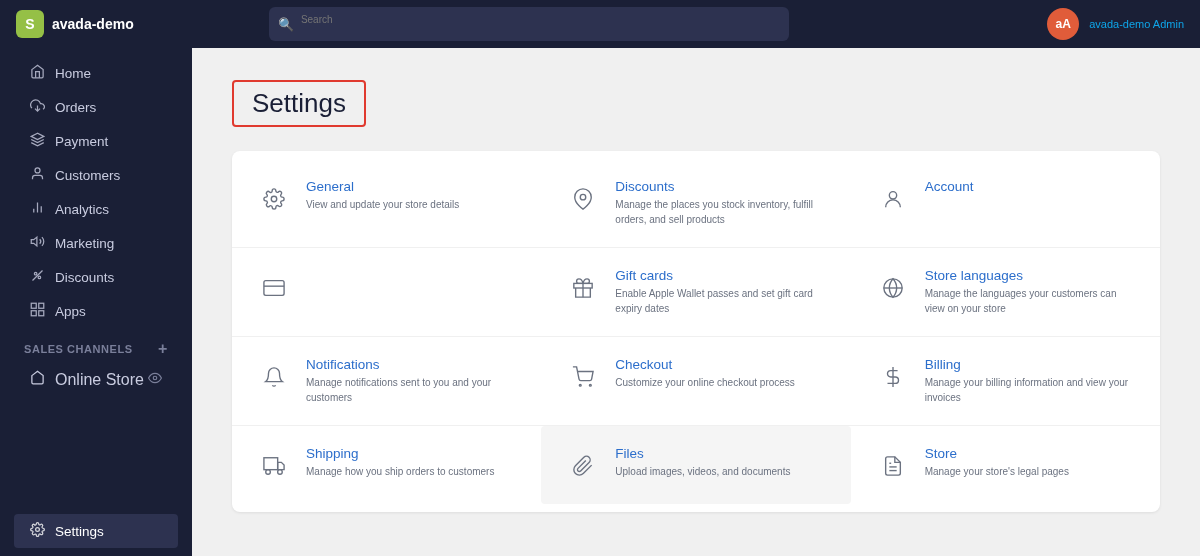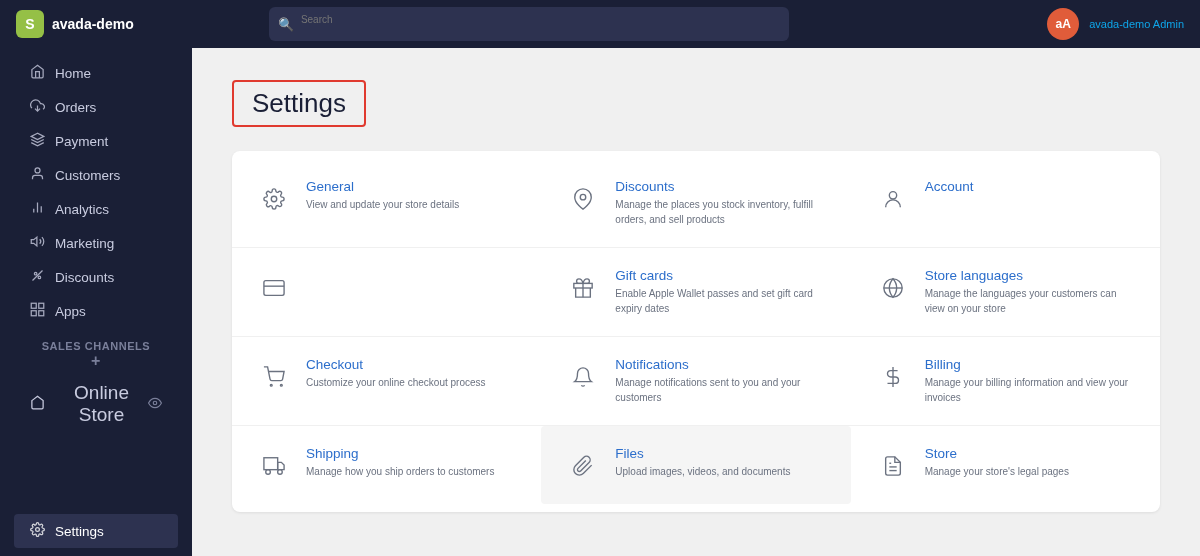--- a/index.html
+++ b/index.html
@@ -105,37 +105,36 @@
 
     .sidebar-section-label {
       font-size: 11px;
       font-weight: 600;
       letter-spacing: 0.05em;
       color: #7a7f9a;
       padding: 12px 16px 4px;
       display: flex;
       align-items: center;
       justify-content: space-between;
-      flex-direction: column;
     }
     .sidebar-section-label .add-btn {
       cursor: pointer;
       color: #7a7f9a;
       font-size: 16px;
     }
     .online-store-row {
       display: flex;
       align-items: center;
       justify-content: space-between;
       padding: 8px 16px;
       margin: 0 6px;
       border-radius: 4px;
       cursor: pointer;
       color: #c9cce0;
-      font-size: 19px;
+      font-size: 16px;
     }
     .online-store-left { display: flex; align-items: center; gap: 10px; }
     .eye-icon { font-size: 14px; color: #7a7f9a; }
 
     
     .main-content {
       flex: 1;
       background: #f0f0f0;
       overflow-y: auto;
       padding: 32px 40px;
@@ -418,40 +417,40 @@
             <div class="settings-item-title">Store languages</div>
             <div class="settings-item-desc">Manage the languages your customers can view on your store</div>
           </div>
         </div>
 
         <div class="grid-row-divider"></div>
 
         <div class="settings-item">
           <div class="settings-item-icon">
             <svg width="22" height="22" viewBox="0 0 24 24" fill="none" stroke="#6b7280" stroke-width="1.5">
+                <path d="M18 8A6 6 0 006 8c0 7-3 9-3 9h18s-3-2-3-9"></path>
+                <path d="M13.73 21a2 2 0 01-3.46 0"></path>
+              </svg>
+          </div>
+          <div class="settings-item-text">
+            <div class="settings-item-title">Notifications</div>
+            <div class="settings-item-desc">Manage notifications sent to you and your customers</div>
+          </div>
+        </div>
+        <div class="settings-item">
+          <div class="settings-item-icon">
+            <svg width="22" height="22" viewBox="0 0 24 24" fill="none" stroke="#6b7280" stroke-width="1.5">
                 <circle cx="9" cy="21" r="1"></circle>
                 <circle cx="20" cy="21" r="1"></circle>
                 <path d="M1 1h4l2.68 13.39a2 2 0 002 1.61h9.72a2 2 0 002-1.61L23 6H6"></path>
               </svg>
           </div>
           <div class="settings-item-text">
             <div class="settings-item-title">Checkout</div>
             <div class="settings-item-desc">Customize your online checkout process</div>
-          </div>
-        </div>
-        <div class="settings-item">
-          <div class="settings-item-icon">
-            <svg width="22" height="22" viewBox="0 0 24 24" fill="none" stroke="#6b7280" stroke-width="1.5">
-                <path d="M18 8A6 6 0 006 8c0 7-3 9-3 9h18s-3-2-3-9"></path>
-                <path d="M13.73 21a2 2 0 01-3.46 0"></path>
-              </svg>
-          </div>
-          <div class="settings-item-text">
-            <div class="settings-item-title">Notifications</div>
-            <div class="settings-item-desc">Manage notifications sent to you and your customers</div>
           </div>
         </div>
         <div class="settings-item">
           <div class="settings-item-icon">
             <svg width="22" height="22" viewBox="0 0 24 24" fill="none" stroke="#6b7280" stroke-width="1.5">
                 <line x1="12" y1="1" x2="12" y2="23"></line>
                 <path d="M17 5H9.5a3.5 3.5 0 000 7h5a3.5 3.5 0 010 7H6"></path>
               </svg>
           </div>
           <div class="settings-item-text">

